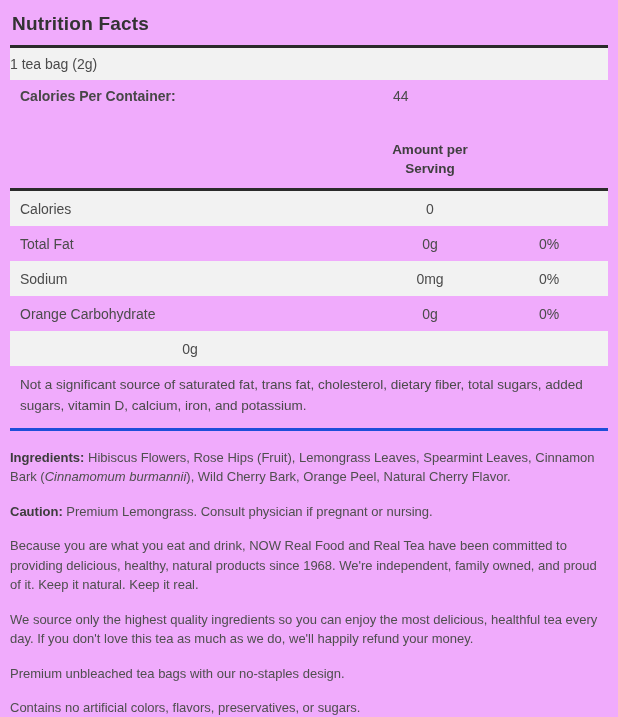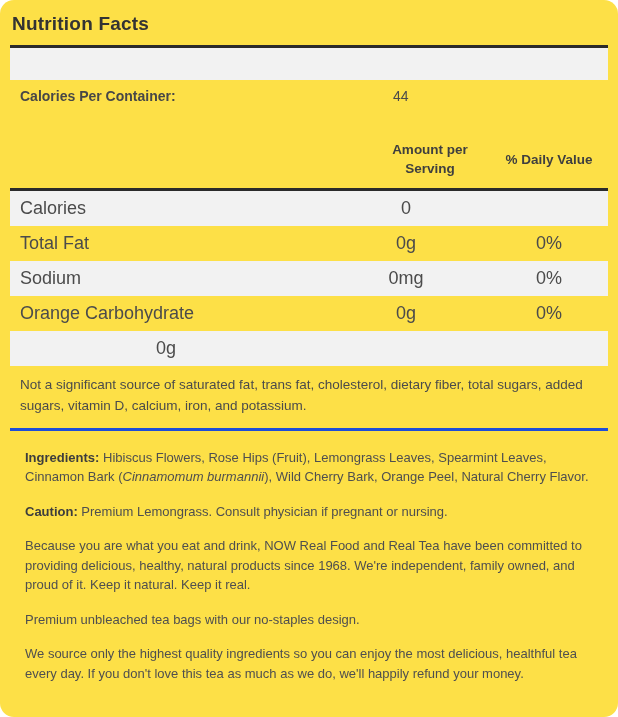--- a/index.html
+++ b/index.html
@@ -4,23 +4,22 @@
 <style>
   * { margin: 0; padding: 0; box-sizing: border-box; }
   html, body { background: #ffffff; }
   body {
     font-family: "Liberation Sans", "DejaVu Sans", sans-serif;
     color: #4b4b4b;
   }
   .page {
     width: 618px;
     height: 717px;
-    background: #fde047;
+    background: #f0abfc;
     overflow: hidden;
-    border-radius: 14px;
   }
   .inner { margin: 0 10px; }
 
   .title {
     font-size: 19px;
     font-weight: 700;
     color: #333333;
     letter-spacing: .2px;
     padding: 13px 2px 10px 2px;
   }
@@ -59,67 +58,66 @@
     font-weight: 700;
     color: #3f3f3f;
     text-align: center;
     line-height: 1.4;
   }
   .nrow {
     display: grid;
     grid-template-columns: 1fr 120px 118px;
     align-items: center;
     height: 35px;
-    font-size: 18px;
+    font-size: 14px;
     color: #4b4b4b;
-    gap: 24px;
   }
   .nrow .n-name { padding-left: 10px; }
   .nrow .n-amount, .nrow .n-dv { text-align: center; }
 
   .footnote {
     font-size: 13.5px;
     line-height: 1.55;
     color: #4b4b4b;
     padding: 9px 10px 11px 10px;
     border-bottom: 3px solid #1d4ed8;
   }
 
   
-  .copy { margin-top: 17px; margin-left: 15px; }
+  .copy { margin-top: 17px; }
   .para {
     font-size: 13px;
     line-height: 1.5;
     color: #4f4f4f;
     margin-bottom: 15px;
   }
   .para b { font-weight: 700; color: #3d3d3d; }
   .para i { font-style: italic; }
 </style>
 </head>
 <body>
 
 <div class="page">
   <div class="inner">
 
     <div class="title">Nutrition Facts</div>
 
     <hr class="rule">
 
     <div class="serving-row stripe">
+      <span class="s-value">1 tea bag (2g)</span>
     </div>
     <div class="serving-row">
       <span class="s-label">Calories Per Container:</span>
       <span class="s-value">44</span>
     </div>
 
     <div class="ntable-header">
       <span></span>
       <span class="col-head">Amount per Serving</span>
-      <span class="col-head">% Daily Value</span>
     </div>
 
     <hr class="rule">
 
     <div class="nrow stripe">
       <span class="n-name">Calories</span>
       <span class="n-amount">0</span>
       <span class="n-dv"></span>
     </div>
     <div class="nrow">
@@ -143,18 +141,19 @@
     </div>
 
     <p class="footnote">Not a significant source of saturated fat, trans fat, cholesterol, dietary fiber, total sugars, added sugars, vitamin D, calcium, iron, and potassium.</p>
 
     <div class="copy">
       <p class="para"><b>Ingredients:</b><span> Hibiscus Flowers, Rose Hips (Fruit), Lemongrass Leaves, Spearmint Leaves, Cinnamon Bark (</span><i>Cinnamomum burmannii</i><span>), Wild Cherry Bark, Orange Peel, Natural Cherry Flavor.</span></p>
 
       <p class="para"><b>Caution:</b><span> Premium Lemongrass. Consult physician if pregnant or nursing.</span></p>
 
       <p class="para">Because you are what you eat and drink, NOW Real Food and Real Tea have been committed to providing delicious, healthy, natural products since 1968. We're independent, family owned, and proud of it. Keep it natural. Keep it real.</p>
+      <p class="para">We source only the highest quality ingredients so you can enjoy the most delicious, healthful tea every day. If you don't love this tea as much as we do, we'll happily refund your money.</p>
       <p class="para">Premium unbleached tea bags with our no-staples design.</p>
-      <p class="para">We source only the highest quality ingredients so you can enjoy the most delicious, healthful tea every day. If you don't love this tea as much as we do, we'll happily refund your money.</p>
+      <p class="para">Contains no artificial colors, flavors, preservatives, or sugars.</p>
     </div>
 
   </div>
 </div>
 
 </body></html>

